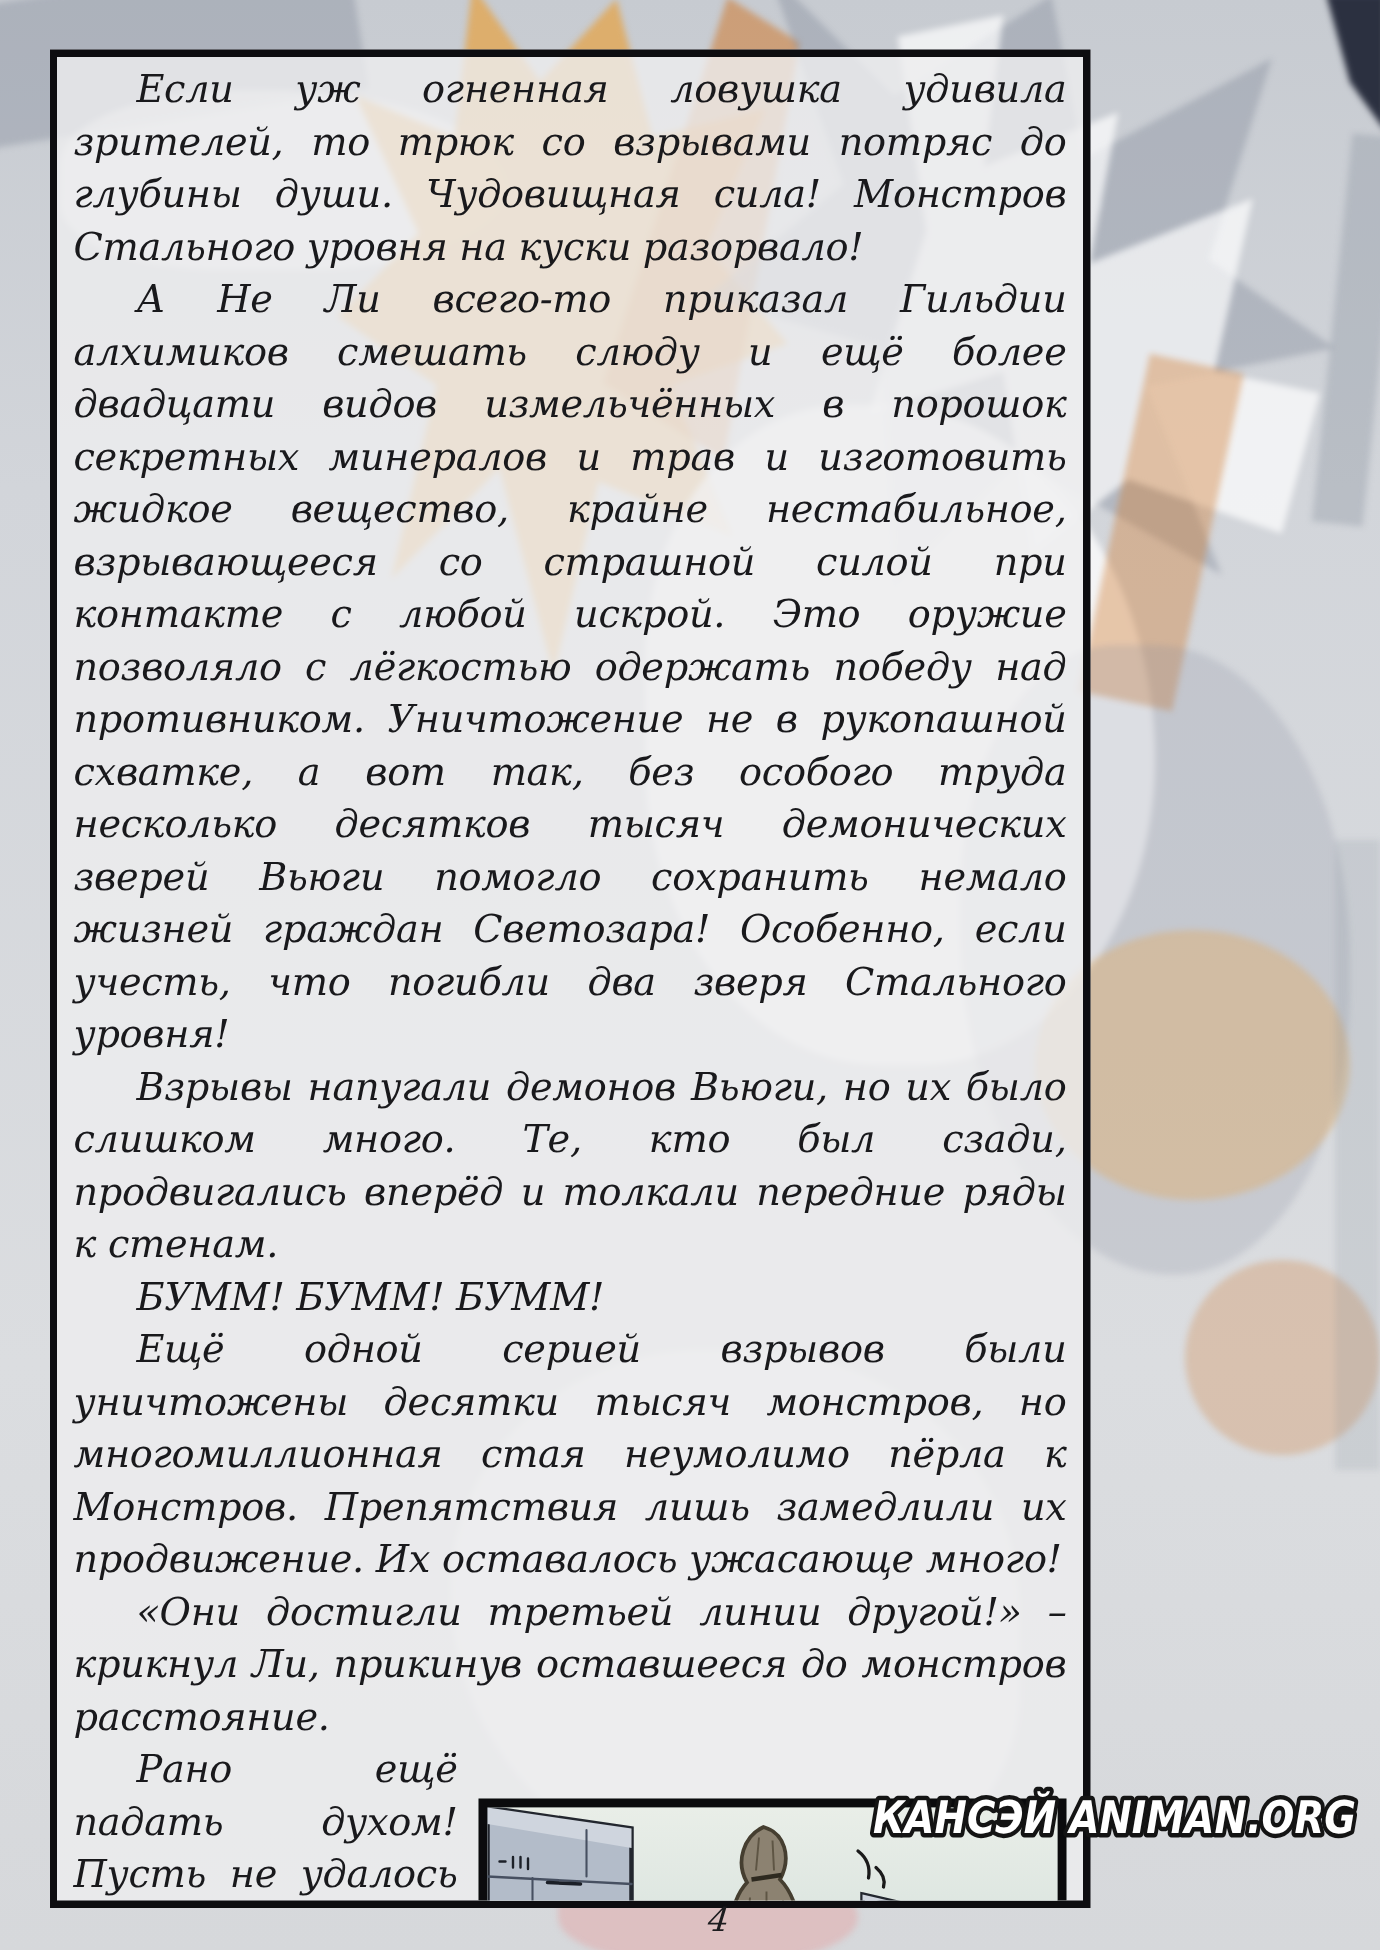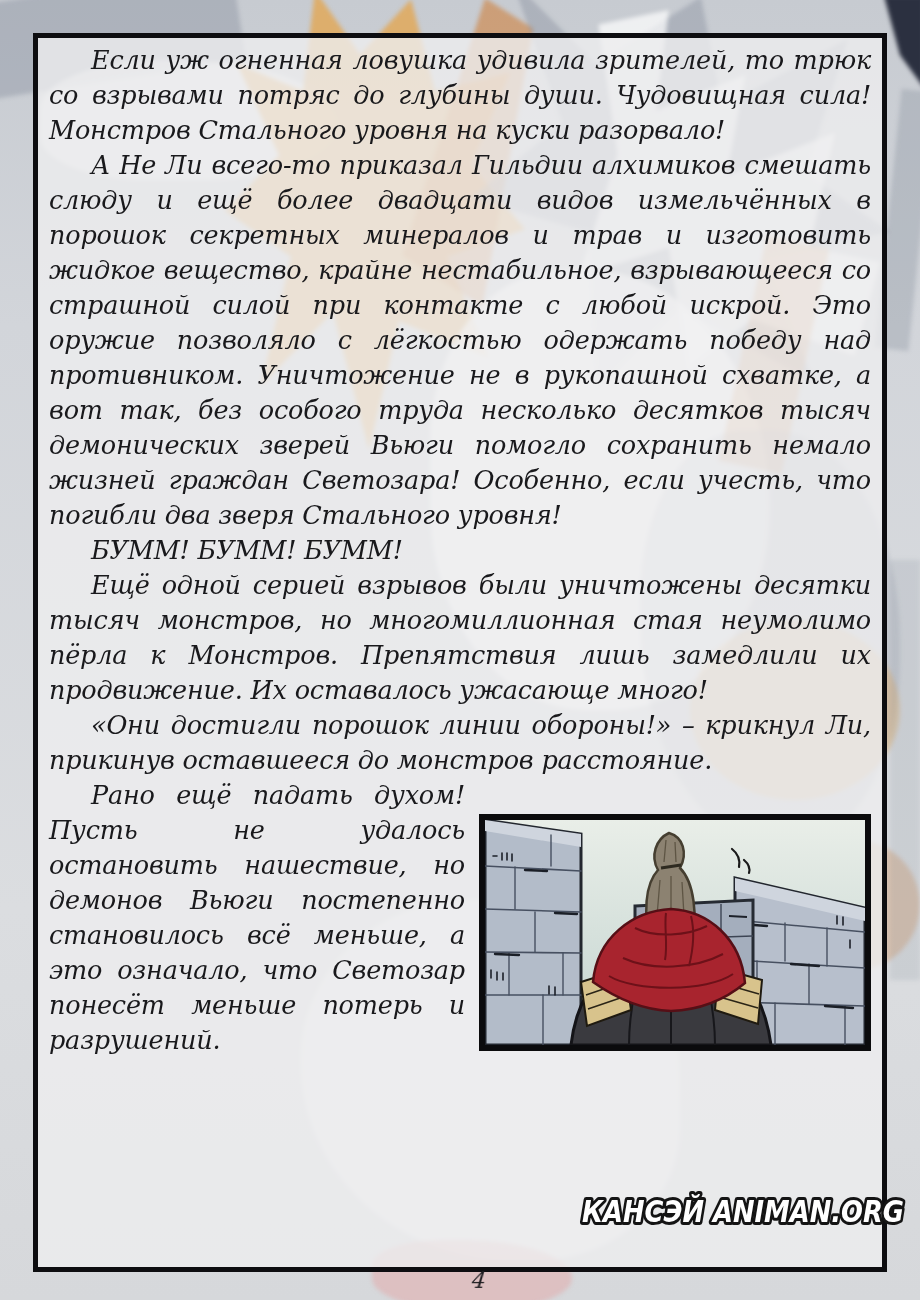--- a/index.html
+++ b/index.html
@@ -9,21 +9,21 @@
   
   .art{position:absolute;inset:0;filter:blur(2px);}
   .art div{position:absolute;}
   .b-white{background:rgba(255,255,255,.82);}
   .b-grey{background:rgba(128,137,152,.38);}
   .b-orange{background:rgba(226,166,82,.8);}
   .b-orange2{background:rgba(208,122,48,.55);}
   .b-navy{background:#2b3040;}
   .b-pink{background:rgba(228,168,168,.5);}
   
-  .frame{position:absolute;left:33px;top:33px;width:854px;height:1239px;box-sizing:border-box;
+  .frame{position:absolute;left:33px;top:33px;width:694px;height:1239px;box-sizing:border-box;
          border:5px solid #0d0d10;background:rgba(237,237,239,.8);overflow:hidden;}
   .textbody{position:absolute;left:11px;right:11px;top:5px;
             font-style:italic;font-size:25.5px;line-height:35px;letter-spacing:-0.2px;
             color:#19191c;text-align:justify;}
   .textbody p{margin:0;text-indent:42px;}
   
   .panel-wrap{float:right;width:392px;margin:36px 0 6px 14px;}
   .panel-border{border:6px solid #0b0b0d;background:#dfe7e3;box-sizing:border-box;}
   .panel-border svg{display:block;}
   
@@ -51,23 +51,24 @@
   <div class="b-orange2" style="left:790px;top:840px;width:130px;height:130px;border-radius:50%;opacity:.5;"></div>
   <div class="b-white" style="left:300px;top:900px;width:380px;height:360px;border-radius:48% 52% 40% 60%;opacity:.55;"></div>
   <div class="b-pink" style="left:372px;top:1240px;width:200px;height:70px;border-radius:40% 60% 50% 50%;"></div>
   <div class="b-grey" style="left:890px;top:560px;width:30px;height:420px;opacity:.45;"></div>
 </div>
 
 <div class="frame">
   <div class="textbody">
     <p>Если уж огненная ловушка удивила зрителей, то трюк со взрывами потряс до глубины души. Чудовищная сила! Монстров Стального уровня на куски разорвало!</p>
     <p>А Не Ли всего-то приказал Гильдии алхимиков смешать слюду и ещё более двадцати видов измельчённых в порошок секретных минералов и трав и изготовить жидкое вещество, крайне нестабильное, взрывающееся со страшной силой при контакте с любой искрой. Это оружие позволяло с лёгкостью одержать победу над противником. Уничтожение не в рукопашной схватке, а вот так, без особого труда несколько десятков тысяч демонических зверей Вьюги помогло сохранить немало жизней граждан Светозара! Особенно, если учесть, что погибли два зверя Стального уровня!</p>
+    <p>Взрывы напугали демонов Вьюги, но их было слишком много. Те, кто был сзади, продвигались вперёд и толкали передние ряды к стенам.</p>
     <p>БУММ! БУММ! БУММ!</p>
     <p>Ещё одной серией взрывов были уничтожены десятки тысяч монстров, но многомиллионная стая неумолимо пёрла к Монстров. Препятствия лишь замедлили их продвижение. Их оставалось ужасающе много!</p>
-    <p>«Они достигли порошок линии обороны!» – крикнул Ли, прикинув оставшееся до монстров расстояние.</p>
+    <p>«Они достигли третьей линии другой!» – крикнул Ли, прикинув оставшееся до монстров расстояние.</p>
 
     <div class="panel-wrap">
       <div class="panel-border">
         <svg width="380" height="225" viewBox="0 0 380 225">
           <defs>
             <linearGradient id="sky" x1="0" y1="0" x2="0" y2="1">
               <stop offset="0" stop-color="#e9eee8"></stop>
               <stop offset="1" stop-color="#c3d4d0"></stop>
             </linearGradient>
           </defs>

